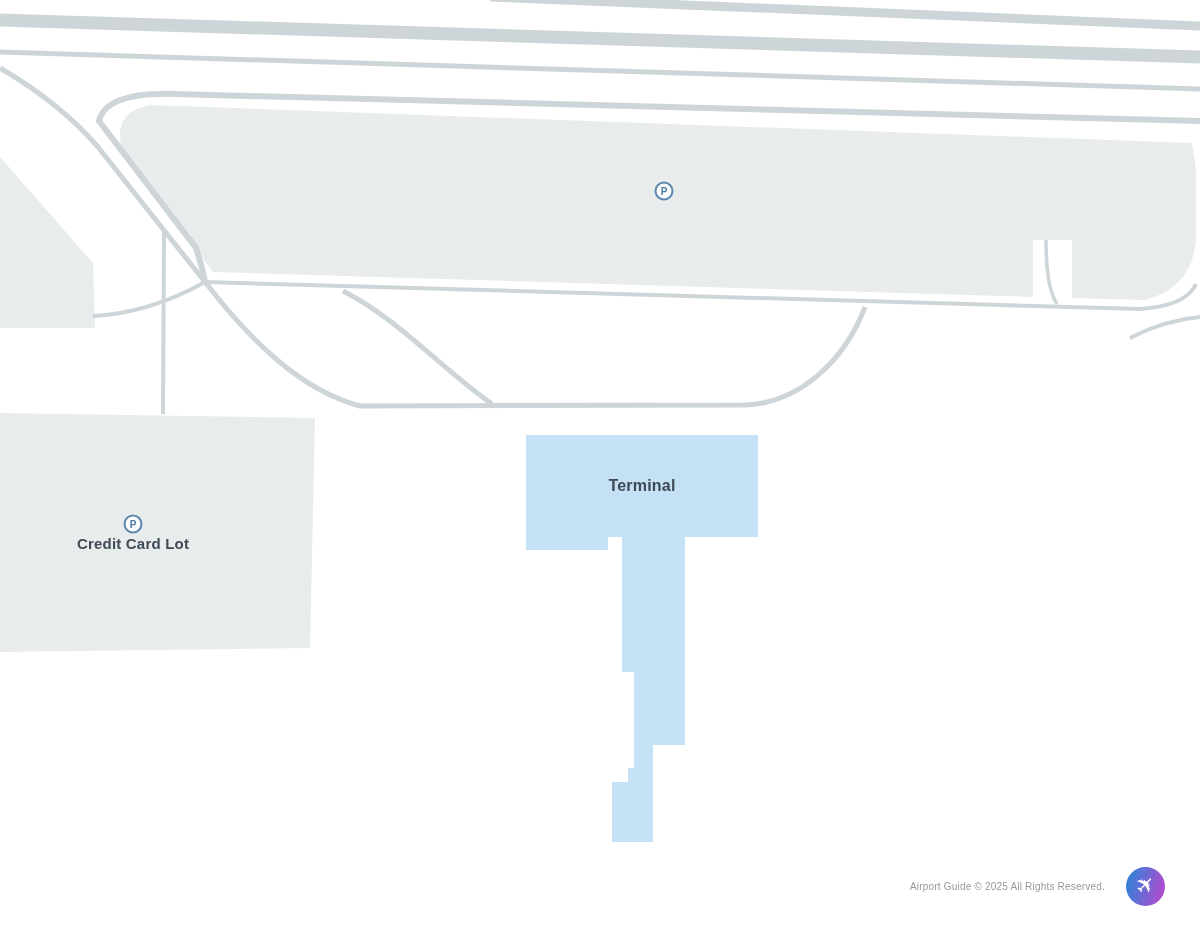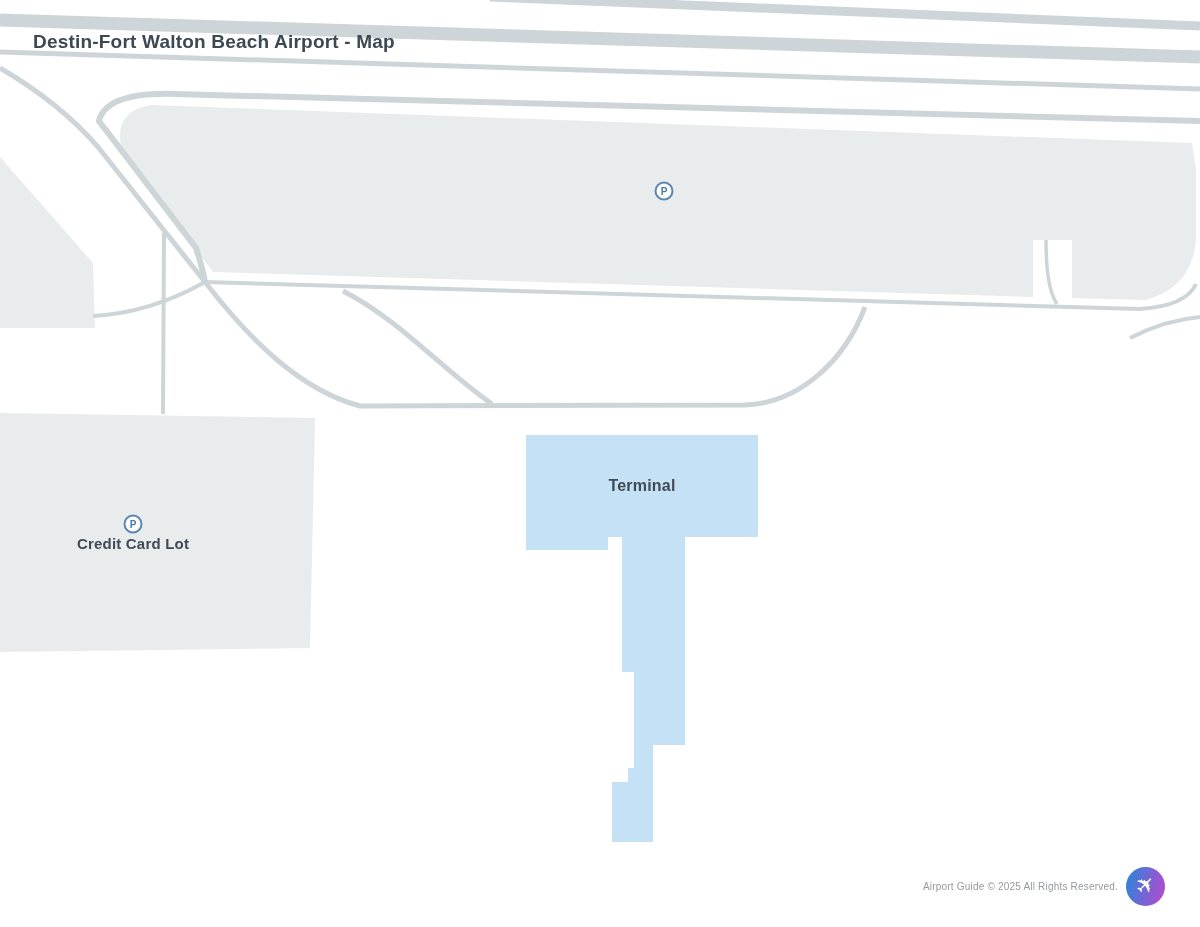--- a/index.html
+++ b/index.html
@@ -18,21 +18,21 @@
     position:absolute;transform:translate(-50%,-50%);font-size:16px;font-weight:bold;
     color:#3e4a55;white-space:nowrap;letter-spacing:.2px;
   }
   .p-marker{
     position:absolute;width:15px;height:15px;transform:translate(-50%,-50%);
     border:2px solid #5d87b0;border-radius:50%;background:#fdfefe;
     display:flex;align-items:center;justify-content:center;
     font-size:10px;font-weight:bold;color:#4c79a8;cursor:pointer;
   }
   .footer{
-    position:absolute;right:35px;top:867px;display:flex;align-items:center;gap:8px;
+    position:absolute;right:35px;top:867px;display:flex;align-items:center;gap:21px;
   }
   .footer-text{font-size:10px;color:#96999c;letter-spacing:.2px;}
   .logo-circle{
     width:39px;height:39px;border-radius:50%;
     background:linear-gradient(105deg,#3a7ed8 15%,#a94fd0 85%);
     display:flex;align-items:center;justify-content:center;
   }
   .logo-plane{
     color:#ffffff;font-size:23px;line-height:1;
     transform:rotate(-45deg) translate(1px,-1px);
@@ -65,21 +65,20 @@
     <path class="road" stroke-width="5" d="M343,291 C400,320 445,372 492,404"></path>
     <path class="road" stroke-width="4" d="M205,282 L1140,309 Q1186,306 1196,284"></path>
     <path class="road" stroke-width="3.5" d="M1046,240 Q1046,288 1057,304"></path>
     <path class="road" stroke-width="4" d="M1200,317 Q1165,320 1130,338"></path>
 
     <path fill="#c5e1f6" d="M526,435 L758,435 L758,537 L685,537 L685,745 L653,745 L653,842
              L612,842 L612,782 L628,782 L628,768 L634,768 L634,672 L622,672
              L622,537 L608,537 L608,550 L526,550 Z"></path>
   </svg>
 
-  <div class="page-title">Destin-Fort Walton Beach Airport - Map</div>
 
   <div class="p-marker" style="left:664px;top:191px;">
     <span>P</span>
   </div>
 
   <div class="p-marker" style="left:133px;top:524px;">
     <span>P</span>
   </div>
   <div class="map-label" style="left:133px;top:543px;font-size:15px;">Credit Card Lot</div>
 

